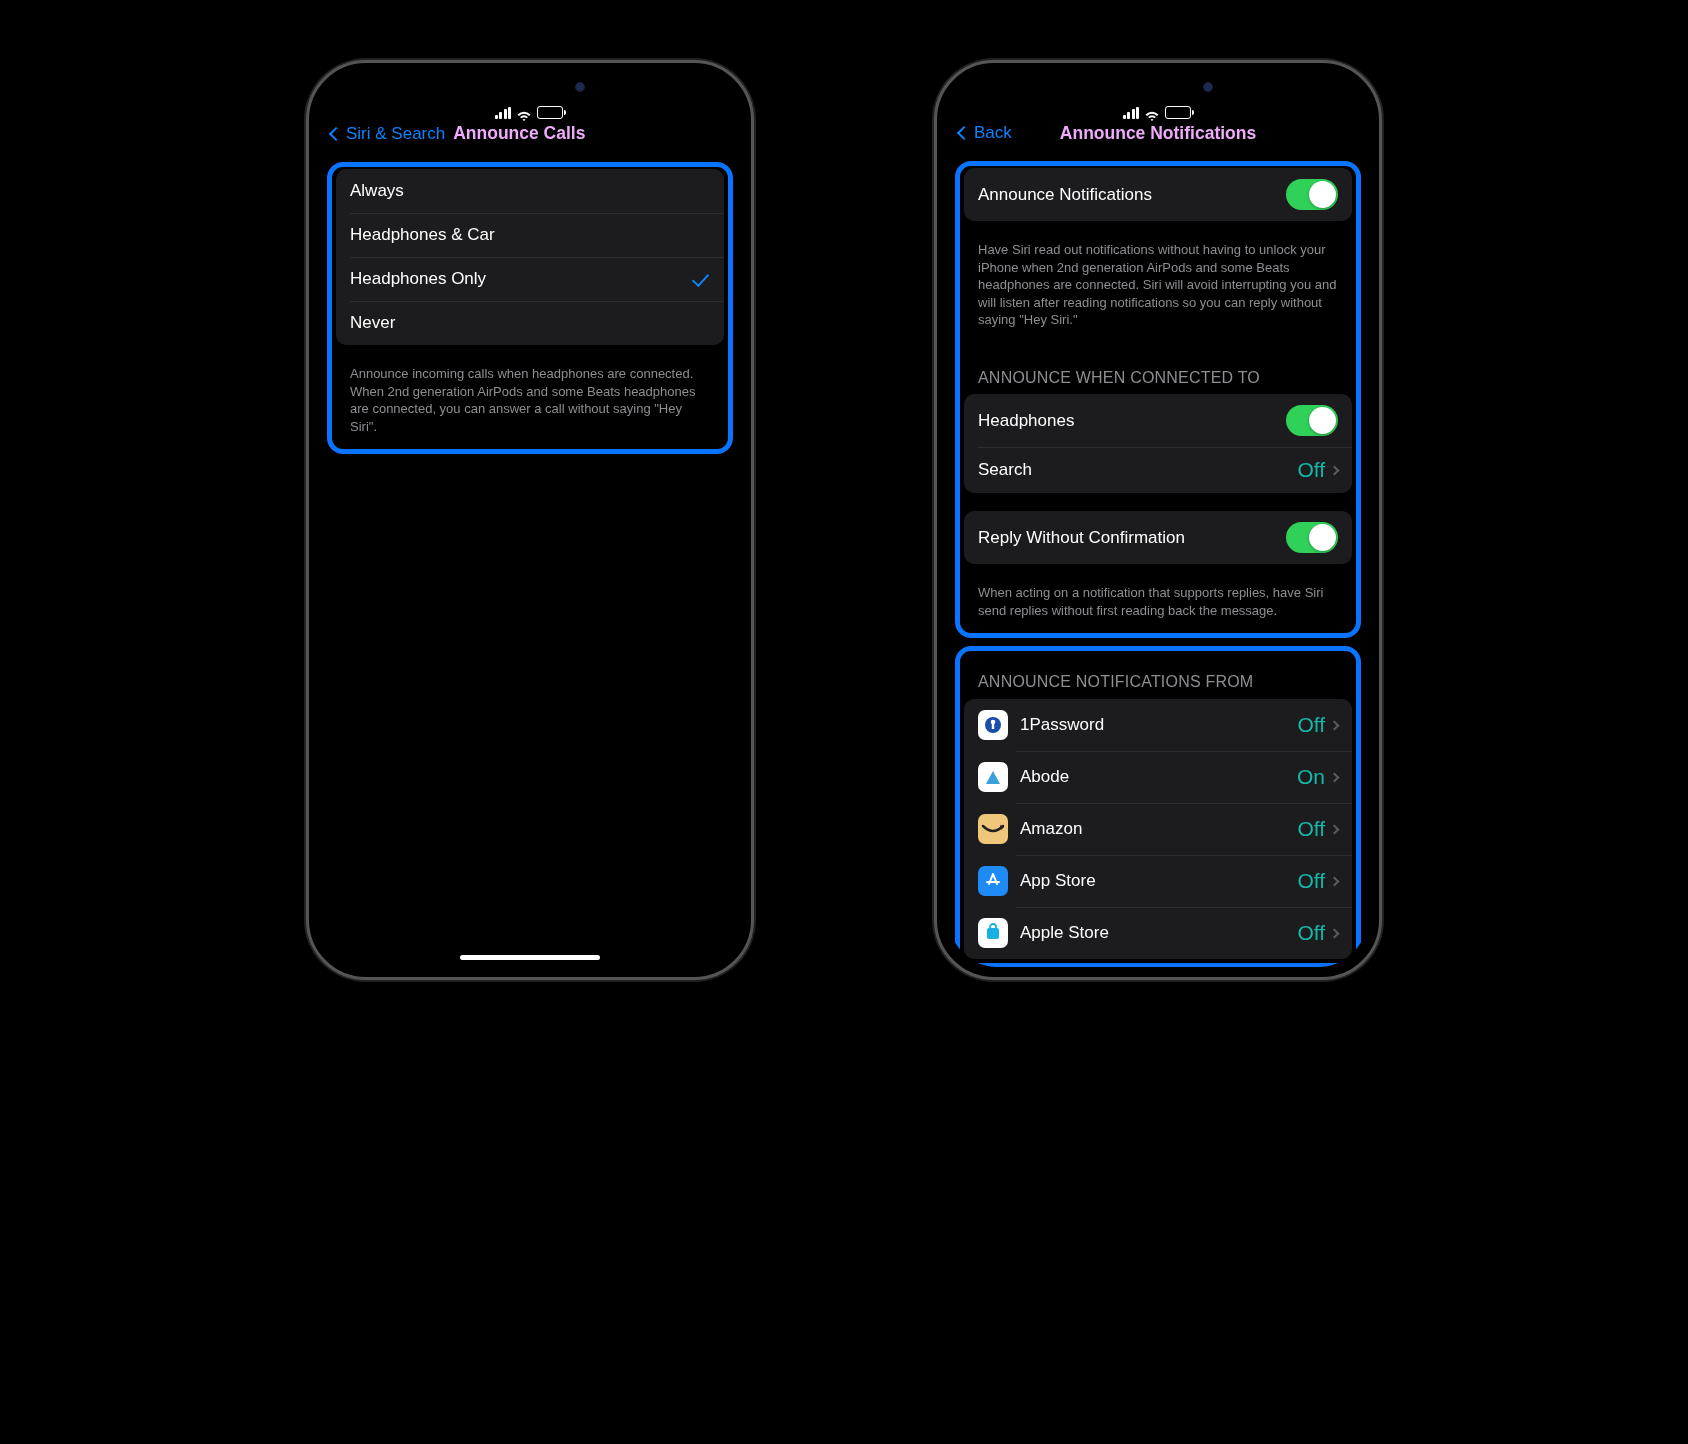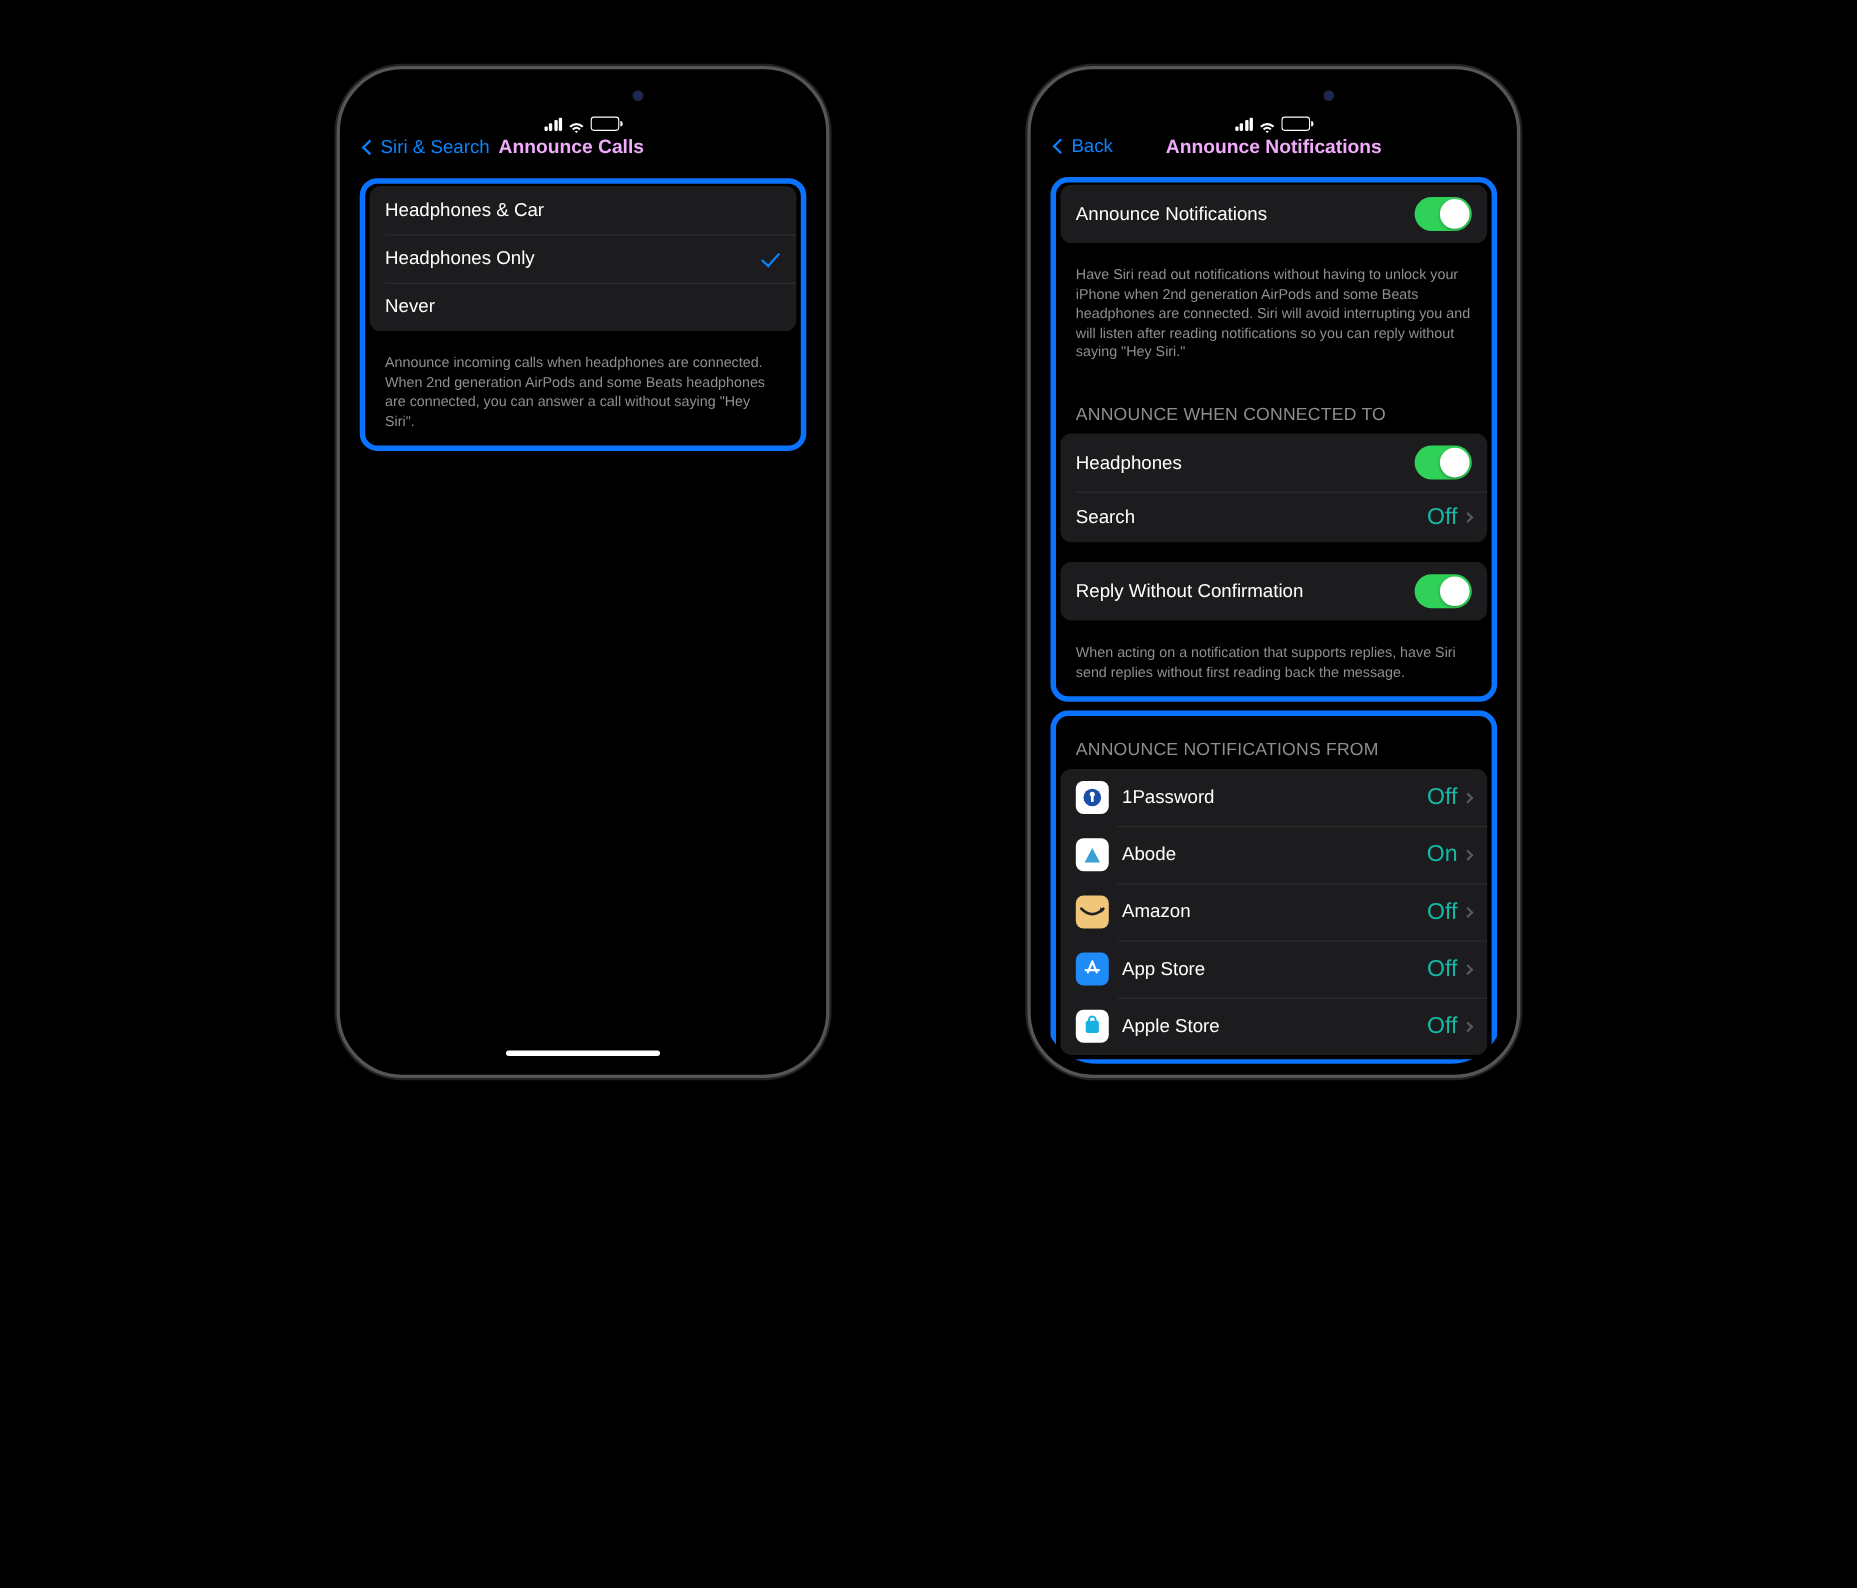--- a/index.html
+++ b/index.html
@@ -222,20 +222,23 @@
       <div class="nav-back">
         <span class="chev-left"></span>
         <span>Siri &amp; Search</span>
       </div>
       <div class="nav-title">Announce Calls</div>
     </div>
 
     <div class="highlight-group">
       <div class="cell-group">
         <div class="cell">
+          <span>Always</span>
+        </div>
+        <div class="cell">
           <span>Headphones &amp; Car</span>
         </div>
         <div class="cell">
           <span>Headphones Only</span>
           <span class="check"></span>
         </div>
         <div class="cell">
           <span>Never</span>
         </div>
       </div>

